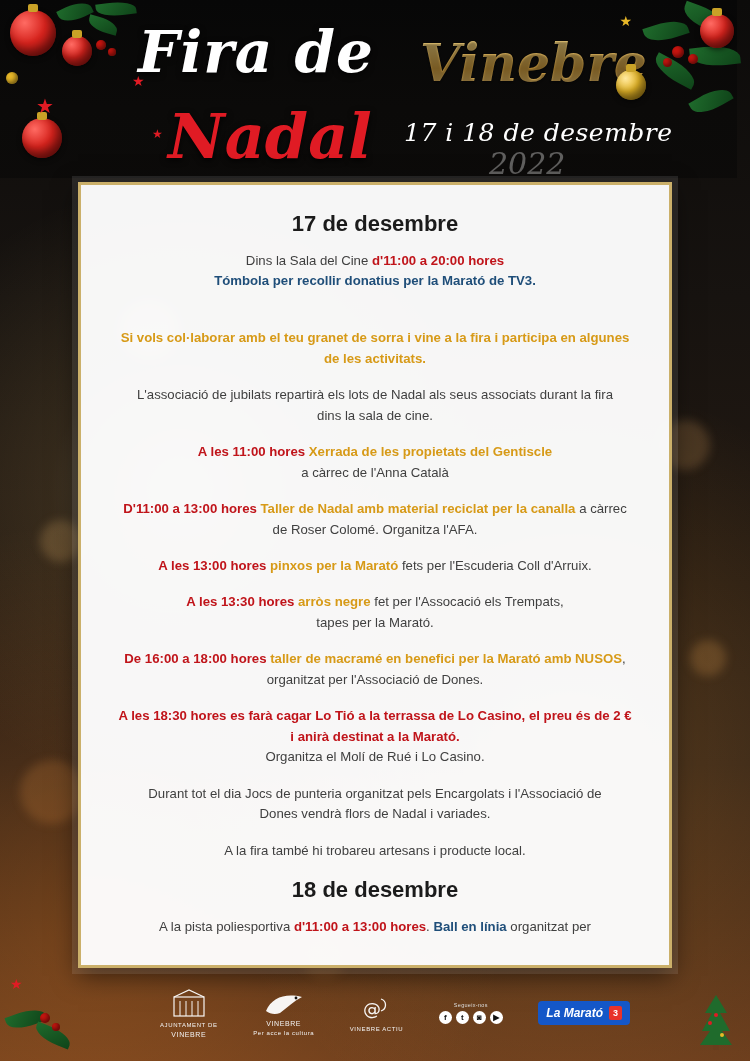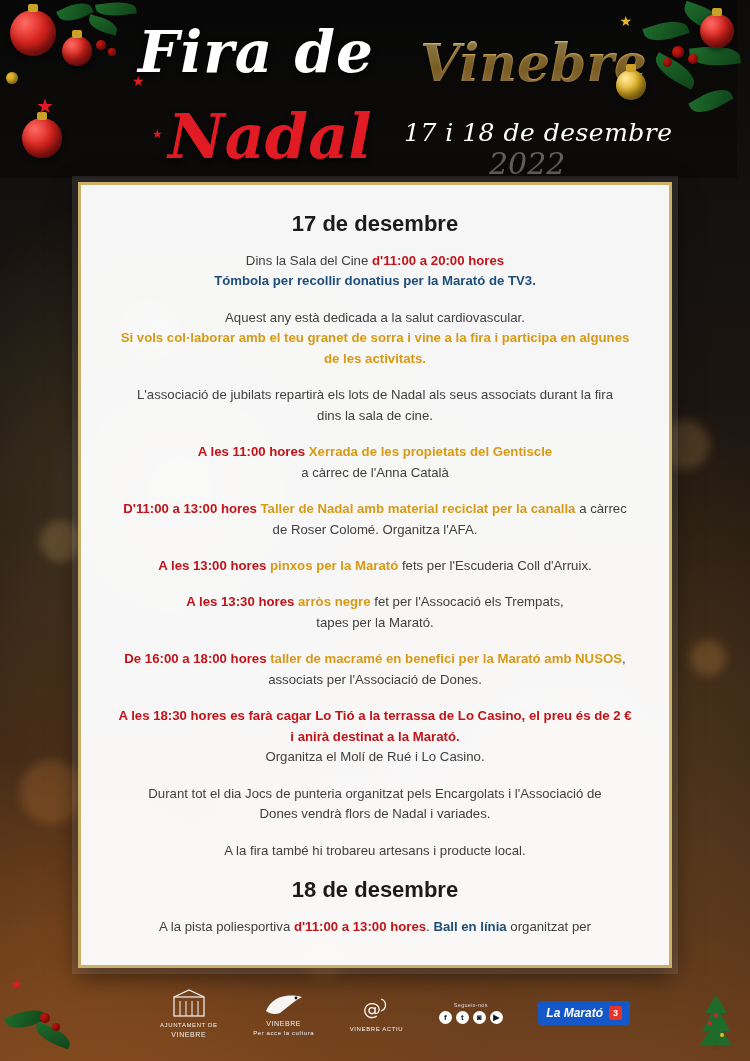--- a/index.html
+++ b/index.html
@@ -191,27 +191,27 @@
     <div class="ball" style="right:104px; top:70px; width:30px; height:30px; background:radial-gradient(circle at 32% 28%, #ffe9a0 0%, #e8b828 45%, #9c7610 100%);">
         <span class="cap"></span>
       </div>
     <div class="star" style="right:118px; top:14px; color:#e8b828; font-size:14px;">★</div>
   </div>
 
   <div class="card">
     <div class="day-title">17 de desembre</div>
     <div id="day1-blocks">
         <div class="blk"><span class="navy">Dins la Sala del Cine </span><span class="red">d'11:00 a 20:00 hores</span><br><span class="blue">Tómbola per recollir donatius per la Marató de TV3.</span></div>
-        <div class="blk"><span class="navy">Aquest any està dedicada a la salut cardiovascular.</span><br><span class="gold">Si vols col·laborar amb el teu granet de sorra i vine a la fira i participa en algunes</span><br><span class="gold">de les activitats.</span></div>
+        <div class="blk"><br><span class="gold">Si vols col·laborar amb el teu granet de sorra i vine a la fira i participa en algunes</span><br><span class="gold">de les activitats.</span></div>
         <div class="blk"><span class="navy">L'associació de jubilats repartirà els lots de Nadal als seus associats durant la fira</span><br><span class="navy">dins la sala de cine.</span></div>
         <div class="blk"><span class="red">A les 11:00 hores </span><span class="gold">Xerrada de les propietats del Gentiscle</span><br><span class="navy">a càrrec de l'Anna Català</span></div>
         <div class="blk"><span class="red">D'11:00 a 13:00 hores </span><span class="gold">Taller de Nadal amb material reciclat per la canalla</span><span class="navy"> a càrrec</span><br><span class="navy">de Roser Colomé. Organitza l'AFA.</span></div>
         <div class="blk"><span class="red">A les 13:00 hores </span><span class="gold">pinxos per la Marató</span><span class="navy"> fets per l'Escuderia Coll d'Arruix.</span></div>
         <div class="blk"><span class="red">A les 13:30 hores </span><span class="gold">arròs negre</span><span class="navy"> fet per l'Assocació els Trempats,</span><br><span class="navy">tapes per la Marató.</span></div>
-        <div class="blk"><span class="red">De 16:00 a 18:00 hores </span><span class="gold">taller de macramé en benefici per la Marató amb NUSOS</span><span class="navy">,</span><br><span class="navy">associats per l'Associació de Dones.</span></div>
+        <div class="blk"><span class="red">De 16:00 a 18:00 hores </span><span class="gold">taller de macramé en benefici per la Marató amb NUSOS</span><span class="navy">,</span><br><span class="navy">organitzat per l'Associació de Dones.</span></div>
         <div class="blk"><span class="red">A les 18:30 hores </span><span class="red">es farà cagar Lo Tió a la terrassa de Lo Casino, el preu és de 2 €</span><br><span class="red">i anirà destinat a la Marató.</span><br><span class="navy">Organitza el Molí de Rué i Lo Casino.</span></div>
         <div class="blk"><span class="navy">Durant tot el dia Jocs de punteria organitzat pels Encargolats i l'Associació de</span><br><span class="navy">Dones vendrà flors de Nadal i variades.</span></div>
         <div class="blk"><span class="navy">A la fira també hi trobareu artesans i producte local.</span></div>
       </div>
 
     <div class="day-title" style="margin-top:9px;">18 de desembre</div>
     <div id="day2-blocks">
         <div class="blk"><span class="navy">A la pista poliesportiva </span><span class="red">d'11:00 a 13:00 hores</span><span class="navy">. </span><span class="blue">Ball en línia</span><span class="navy"> organitzat per</span><br></div>
       </div>
   </div>

